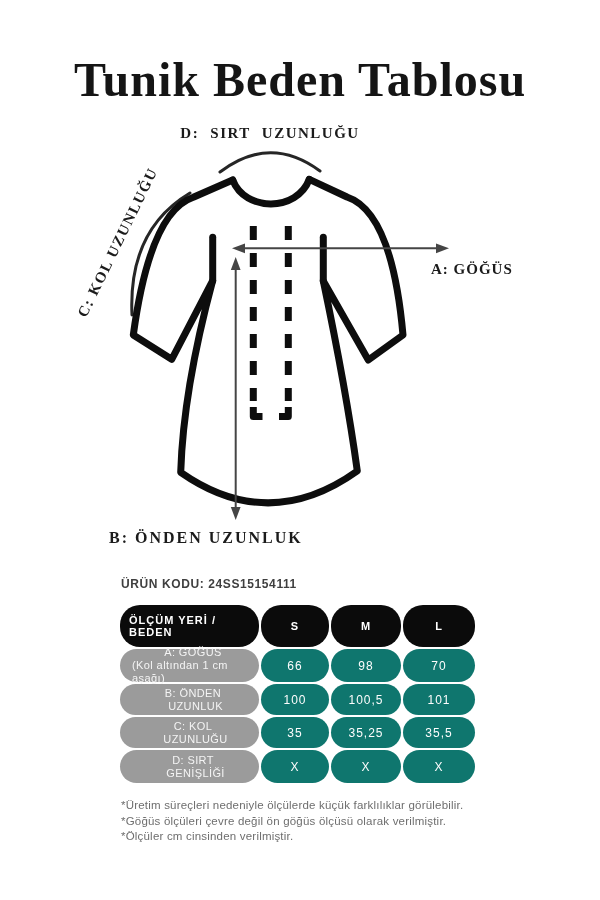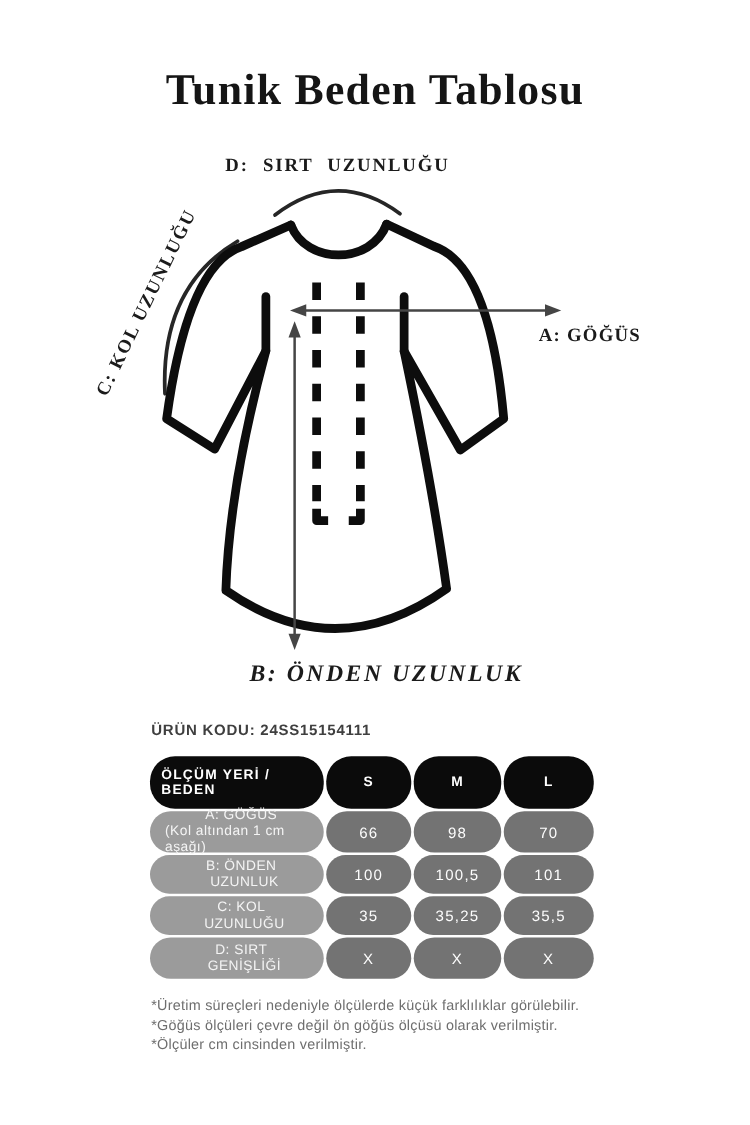--- a/index.html
+++ b/index.html
@@ -6,34 +6,34 @@
   html,body { background:#ffffff; }
   .page {
     position:relative; width:600px; height:900px; margin:0 auto;
     background:#ffffff; overflow:hidden;
     font-family:"Liberation Sans", sans-serif; color:#1a1a1a;
   }
 
   .title {
     position:absolute; top:52px; left:0; width:600px; text-align:center;
     font-family:"Liberation Serif","DejaVu Serif",serif;
-    font-size:35px; font-weight:700; letter-spacing:1px; color:#151515;
+    font-size:48px; font-weight:700; letter-spacing:1px; color:#151515;
   }
 
   .diagram-svg { position:absolute; top:120px; left:0; width:600px; height:460px; }
 
   .diag-label {
     position:absolute; font-family:"Liberation Serif","DejaVu Serif",serif;
     font-weight:700; color:#1b1b1b; white-space:nowrap;
   }
   .lbl-top    { top:125px; left:70px; width:400px; text-align:center; font-size:15px; letter-spacing:1.5px; word-spacing:6px; }
   .lbl-left   { top:234px; left:28px; width:180px; text-align:center; font-size:15px; letter-spacing:1.5px;
                 transform:rotate(-64deg); }
   .lbl-right  { top:261px; left:431px; font-size:15px; letter-spacing:1px; }
-  .lbl-bottom { top:529px; left:109px; width:400px; text-align:center; font-size:19px; letter-spacing:2px;font-style:italic; }
+  .lbl-bottom { top:529px; left:109px; width:400px; font-size:16px; letter-spacing:2px; }
 
   .product-code {
     position:absolute; top:577px; left:121px;
     font-size:12px; font-weight:700; letter-spacing:0.6px; color:#3f3f3f;
   }
 
   .size-table {
     position:absolute; top:605px; left:120px;
     display:grid;
     grid-template-columns:139px 68px 70px 72px;
@@ -43,21 +43,21 @@
   .size-table .cell { display:flex; align-items:center;border-radius:20px; }
   .head { background:#0b0b0b; color:#ffffff; font-size:11px; font-weight:700; letter-spacing:1px; }
   .head.measure { justify-content:flex-start; padding-left:9px; }
   .head.size { justify-content:center; }
   .rowlabel {
     background:#9b9b9b; color:#f4f4f4; font-size:11px; letter-spacing:0.4px;
     flex-direction:column; align-items:flex-start; justify-content:center;
     padding-left:7px; line-height:13px;
   }
   .rowlabel .l2 { padding-left:5px; }
-  .val { background:#737373; color:#fdfdfd; font-size:12px; letter-spacing:1px; justify-content:center; }
+  .val { background:#0f766e; color:#fdfdfd; font-size:12px; letter-spacing:1px; justify-content:center; }
 
   .footnotes {
     position:absolute; top:798px; left:121px;
     font-size:11.5px; line-height:15.5px; letter-spacing:0.2px; color:#6e6e6e;
   }
 </style>
 </head>
 <body>
 
 <div class="page">

